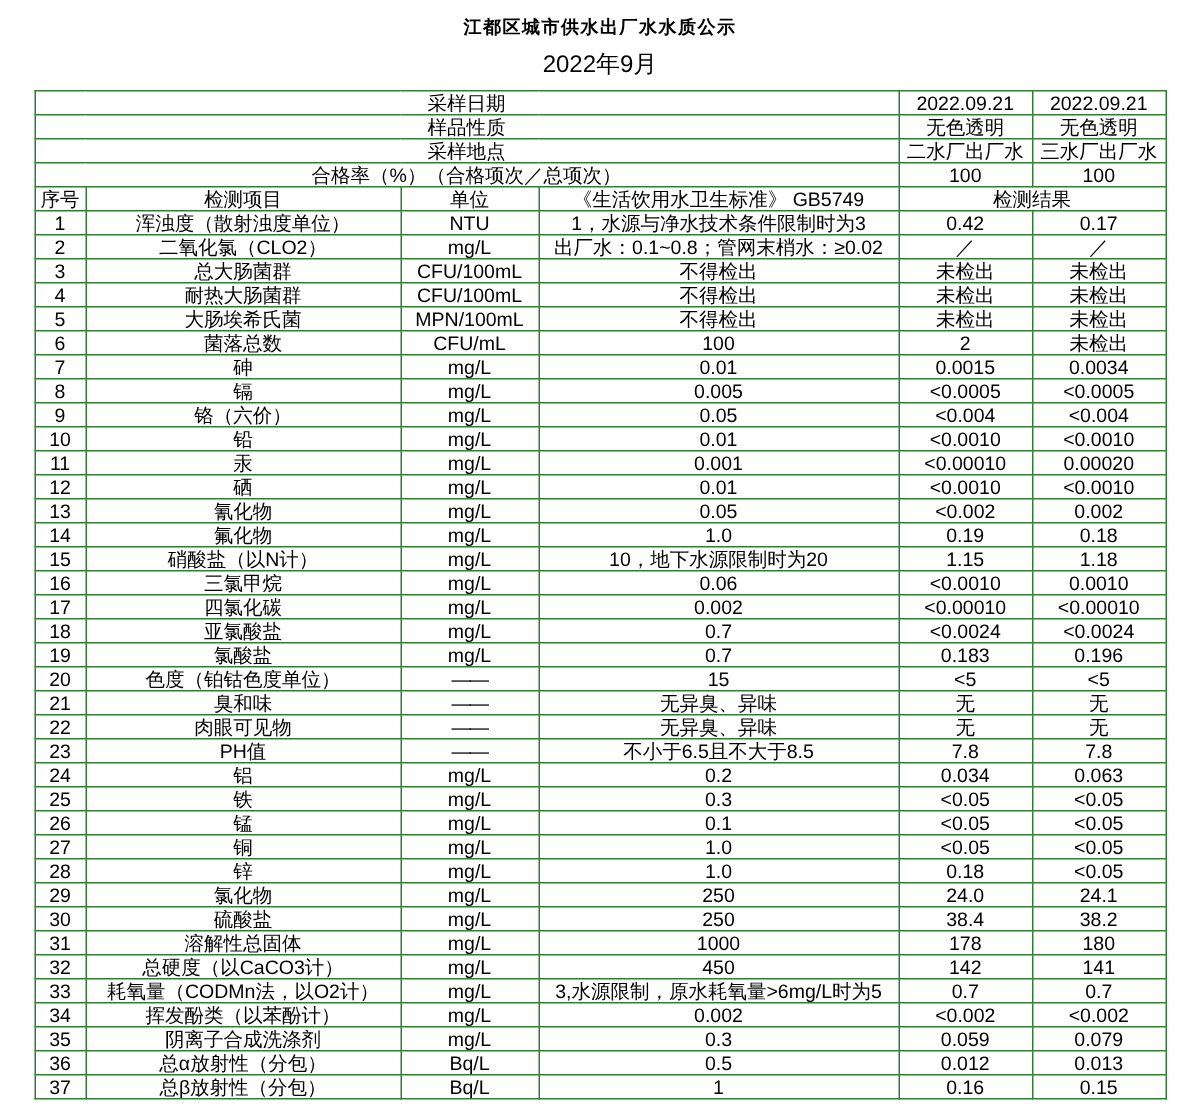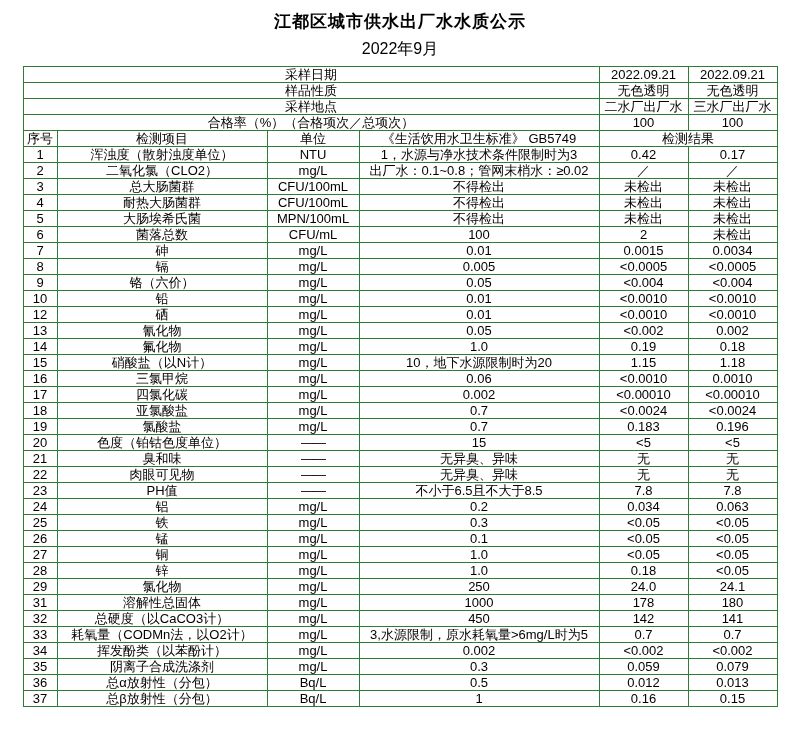--- a/index.html
+++ b/index.html
@@ -15,21 +15,21 @@
     overflow: hidden;
   }
   .page {
     width: 800px;
     height: 743px;
     position: relative;
     box-sizing: border-box;
   }
   .doc-title {
     text-align: center;
-    font-size: 17px;
+    font-size: 12px;
     font-weight: bold;
     letter-spacing: 1px;
     padding-top: 10px;
     font-family: "Liberation Serif", serif;
   }
   .doc-subtitle {
     text-align: center;
     font-size: 16px;
     padding-top: 6px;
     padding-bottom: 6px;
@@ -189,20 +189,28 @@
         </tr>
       <tr>
           <td>10</td>
           <td class="item-cell">铅</td>
           <td>mg/L</td>
           <td>0.01</td>
           <td>&lt;0.0010</td>
           <td>&lt;0.0010</td>
         </tr>
       <tr>
+          <td>11</td>
+          <td class="item-cell">汞</td>
+          <td>mg/L</td>
+          <td>0.001</td>
+          <td>&lt;0.00010</td>
+          <td>0.00020</td>
+        </tr>
+      <tr>
           <td>12</td>
           <td class="item-cell">硒</td>
           <td>mg/L</td>
           <td>0.01</td>
           <td>&lt;0.0010</td>
           <td>&lt;0.0010</td>
         </tr>
       <tr>
           <td>13</td>
           <td class="item-cell">氰化物</td>
@@ -333,20 +341,28 @@
         </tr>
       <tr>
           <td>29</td>
           <td class="item-cell">氯化物</td>
           <td>mg/L</td>
           <td>250</td>
           <td>24.0</td>
           <td>24.1</td>
         </tr>
       <tr>
+          <td>30</td>
+          <td class="item-cell">硫酸盐</td>
+          <td>mg/L</td>
+          <td>250</td>
+          <td>38.4</td>
+          <td>38.2</td>
+        </tr>
+      <tr>
           <td>31</td>
           <td class="item-cell">溶解性总固体</td>
           <td>mg/L</td>
           <td>1000</td>
           <td>178</td>
           <td>180</td>
         </tr>
       <tr>
           <td>32</td>
           <td class="item-cell">总硬度（以CaCO3计）</td>

